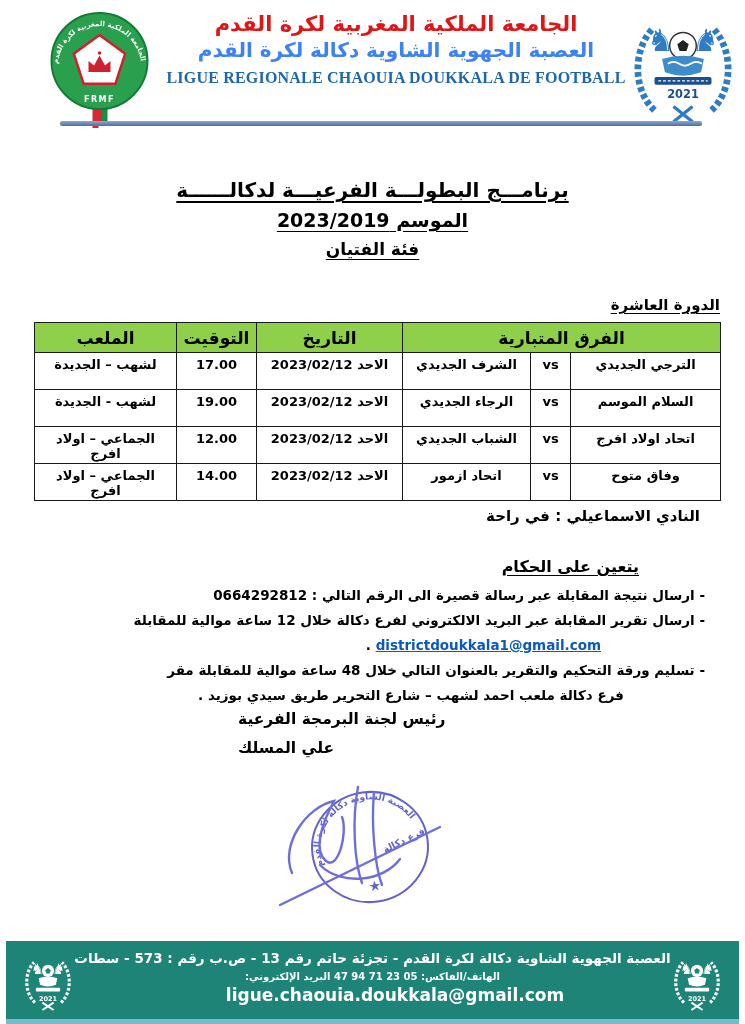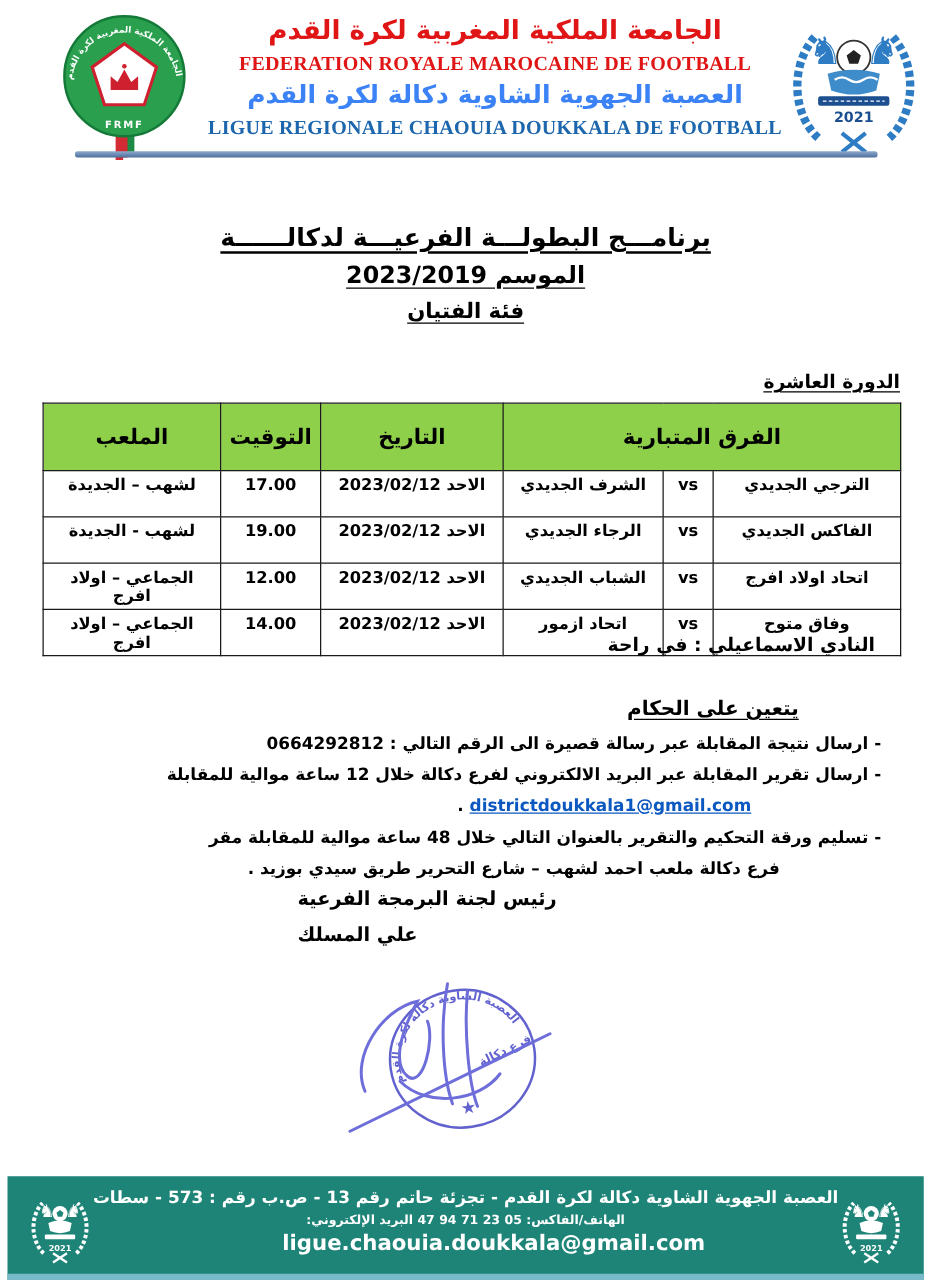--- a/index.html
+++ b/index.html
@@ -21,21 +21,21 @@
   .doc-titles{position:absolute;left:0;top:178px;width:745px;text-align:center;direction:rtl;}
   .doc-title-1{font-size:20px;font-weight:bold;text-decoration:underline;text-underline-offset:4px;}
   .doc-title-2{font-size:19px;font-weight:bold;text-decoration:underline;text-underline-offset:4px;margin-top:7px;}
   .doc-title-3{font-size:17px;font-weight:bold;text-decoration:underline;text-underline-offset:4px;margin-top:8px;}
   .round-label{position:absolute;right:25px;top:296px;font-size:15px;font-weight:bold;direction:rtl;
     text-decoration:underline;text-underline-offset:3px;}
   
   .sched-wrap{position:absolute;left:34px;top:322px;width:686px;}
   table.sched{border-collapse:collapse;width:686px;direction:rtl;table-layout:fixed;}
   table.sched th,table.sched td{border:1.4px solid #1a1a1a;font-weight:bold;}
-  table.sched th{background:#8fd04a;font-size:17px;height:29px;padding:12px 4px;}
+  table.sched th{background:#8fd04a;font-size:17px;height:29px;padding:0 4px;}
   table.sched td{background:#ffffff;font-size:13px;height:32px;vertical-align:top;padding:4px 6px 0 6px;text-align:center;}
   td.team1{text-align:right;}
   td.team2{text-align:left;padding-left:10px;}
   td.vs{background:#bdd7ee;text-align:center;font-size:12.5px;}
   td.venue,td.time,td.date{text-align:center;}
   
   .resting{position:absolute;right:45px;top:507px;font-size:15px;font-weight:bold;direction:rtl;}
   .ref-heading{position:absolute;right:106px;top:557px;font-size:16px;font-weight:bold;direction:rtl;
     text-decoration:underline;text-underline-offset:3px;}
   .bullets{position:absolute;right:40px;top:585px;width:628px;direction:rtl;text-align:right;
@@ -76,21 +76,20 @@
       </text>
       <polygon points="57,29 82.7,47.7 72.9,77.8 41.1,77.8 31.3,47.7" fill="#ffffff" stroke="#cf2030" stroke-width="2.5"></polygon>
       <path d="M46,66 v-11 l5.5,4.5 5.5,-10 5.5,10 5.5,-4.5 v11 z" fill="#cf2030"></path>
       <circle cx="57" cy="47" r="1.8" fill="#cf2030"></circle>
       <text x="57" y="96" text-anchor="middle" font-size="8" font-weight="bold" fill="#ffffff" letter-spacing="1.5">FRMF</text>
     </svg>
   </div>
 
   <div class="hdr-text">
     <div class="hdr-ar-fed">الجامعة الملكية المغربية لكرة القدم</div>
-    <div class="hdr-fr-fed">FEDERATION ROYALE MAROCAINE DE FOOTBALL</div>
     <div class="hdr-ar-lig">العصبة الجهوية الشاوية دكالة لكرة القدم</div>
     <div class="hdr-fr-lig">LIGUE REGIONALE CHAOUIA DOUKKALA DE FOOTBALL</div>
   </div>
 
   <div class="league-logo">
     <svg viewBox="0 0 120 125" width="114" height="122">
       <path d="M 30 106 C 8 86 6 44 28 20" stroke="#2e7cc3" stroke-width="7" stroke-dasharray="5 3" fill="none"></path>
       <path d="M 90 106 C 112 86 114 44 92 20" stroke="#2e7cc3" stroke-width="7" stroke-dasharray="5 3" fill="none"></path>
       <text x="22" y="44" font-size="32" fill="#2e7cc3">♞</text>
       <g transform="translate(120,0) scale(-1,1)">
@@ -138,21 +137,21 @@
       <tbody>
         <tr>
           <td class="team1">الترجي الجديدي</td>
           <td class="vs">vs</td>
           <td class="team2">الشرف الجديدي</td>
           <td class="date">الاحد 2023/02/12</td>
           <td class="time">17.00</td>
           <td class="venue">لشهب – الجديدة</td>
         </tr>
         <tr>
-          <td class="team1">الفاكس الجديدي</td>
+          <td class="team1">السلام الموسم</td>
           <td class="vs">vs</td>
           <td class="team2">الرجاء الجديدي</td>
           <td class="date">الاحد 2023/02/12</td>
           <td class="time">19.00</td>
           <td class="venue">لشهب - الجديدة</td>
         </tr>
         <tr>
           <td class="team1">اتحاد اولاد افرج</td>
           <td class="vs">vs</td>
           <td class="team2">الشباب الجديدي</td>

